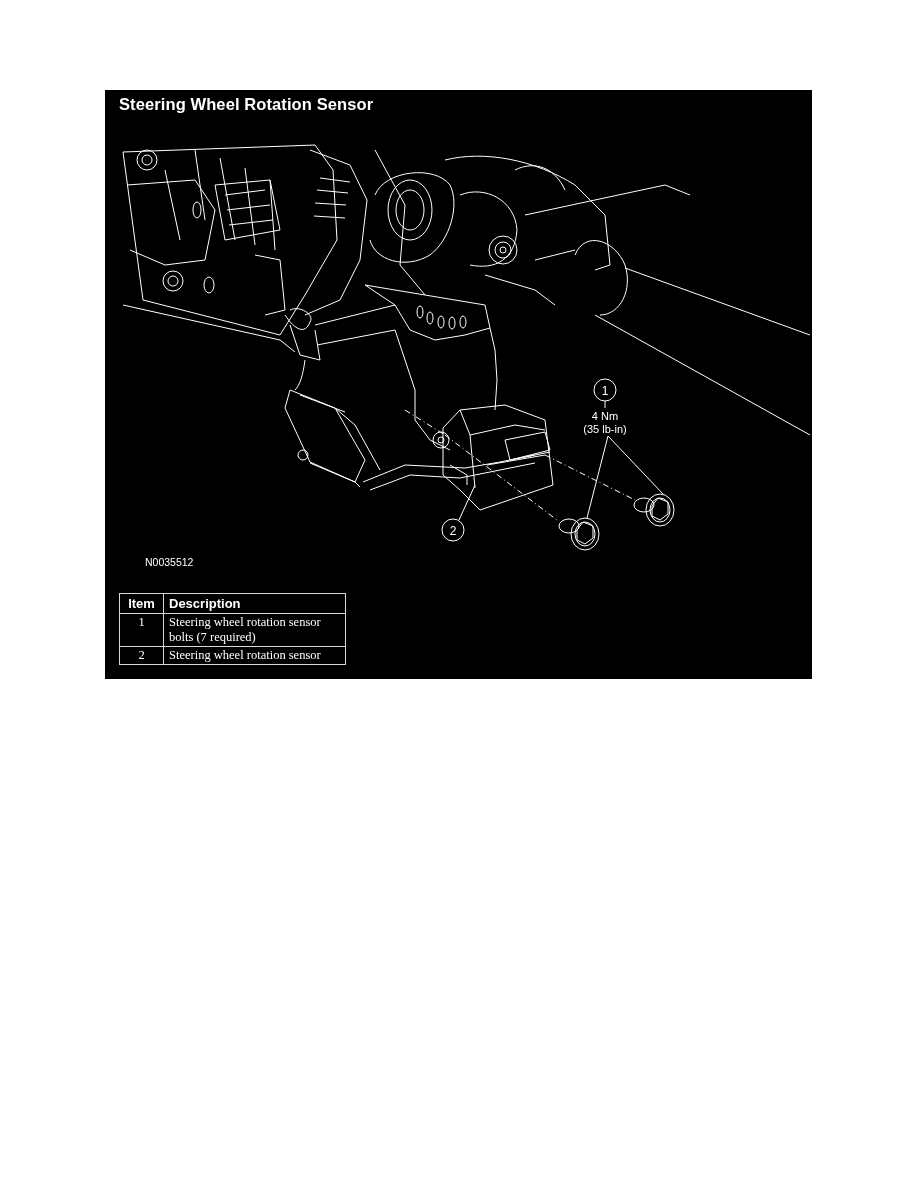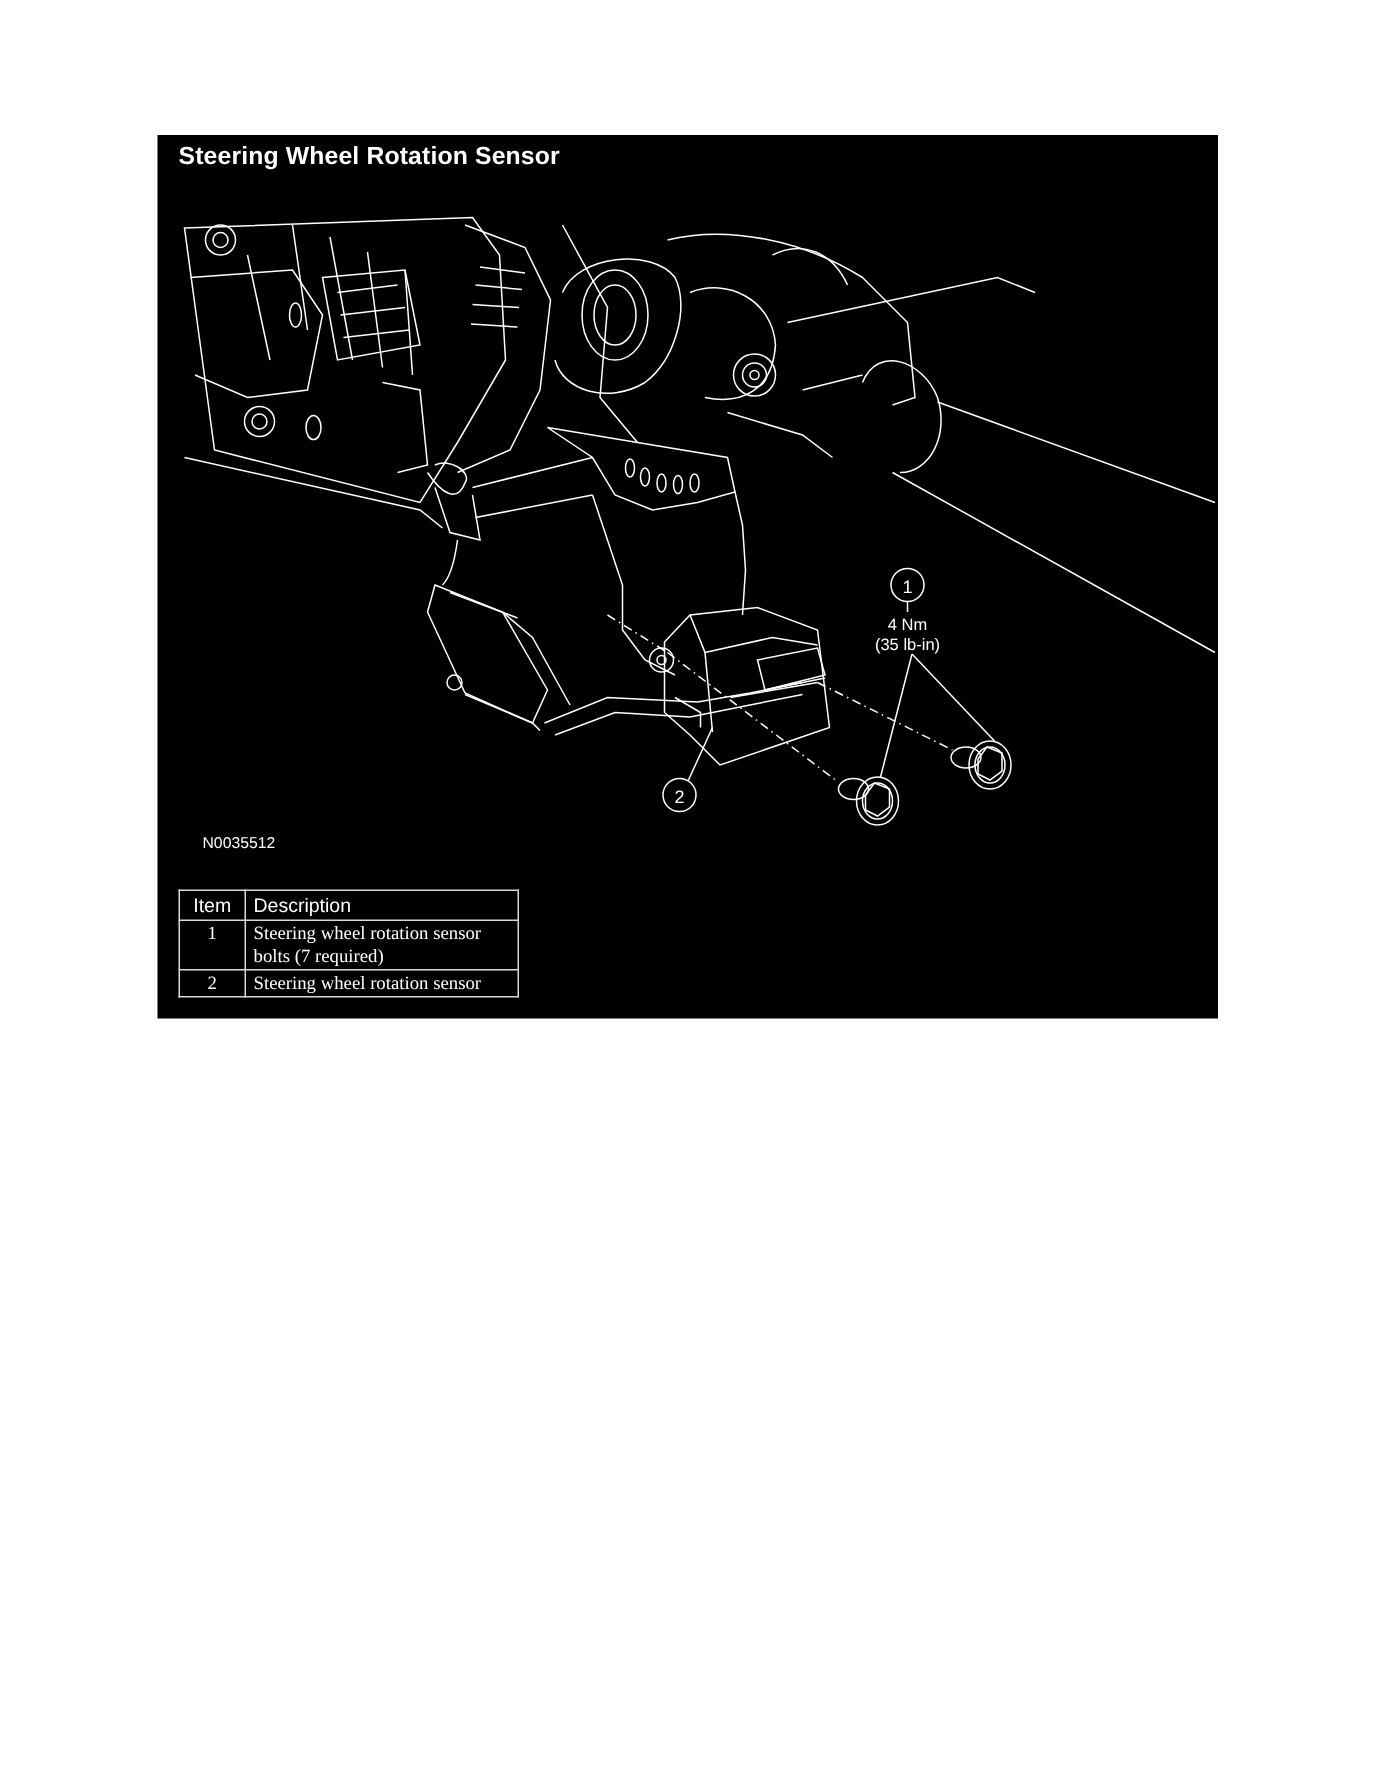--- a/index.html
+++ b/index.html
@@ -1,23 +1,23 @@
 <!DOCTYPE html>
 <html><head>
 <meta charset="utf-8">
 <style>
   html, body { margin: 0; padding: 0; background: #ffffff; }
   body { width: 918px; height: 1188px; position: relative; overflow: hidden; font-family: "Liberation Sans", sans-serif; }
   .panel { position: absolute; left: 105px; top: 90px; width: 707px; height: 589px; background: #000000; }
   .panel-title { position: absolute; left: 14px; top: 5px; color: #ffffff; font-family: "Liberation Sans", sans-serif; font-weight: bold; font-size: 16.5px; letter-spacing: 0.1px; }
   .illustration { position: absolute; left: 0; top: 0; width: 707px; height: 589px; }
-  .fig-id { position: absolute; left: 30px; top: 466px; color: #ffffff; font-family: "Liberation Sans", sans-serif; font-size: 10.5px; }
+  .fig-id { position: absolute; left: 40px; top: 466px; color: #ffffff; font-family: "Liberation Sans", sans-serif; font-size: 10.5px; }
   .legend { position: absolute; left: 14px; top: 503px; border-collapse: collapse; color: #ffffff; }
   .legend td, .legend th { border: 1px solid #d9d9d9; padding: 0 5px; vertical-align: top; }
-  .legend th { font-family: "Liberation Sans", sans-serif; font-weight: normal; font-size: 13px; text-align: left; height: 19px; line-height: 19px; }
+  .legend th { font-family: "Liberation Sans", sans-serif; font-weight: bold; font-size: 13px; text-align: left; height: 19px; line-height: 19px; }
   .legend td { font-family: "Liberation Serif", serif; font-size: 12.5px; line-height: 15px; padding-top: 1px; padding-bottom: 1px; }
   .legend .c-item { width: 33px; text-align: center; }
   .legend .c-desc { width: 171px; }
   .callout-text { font-family: "Liberation Sans", sans-serif; fill: #ffffff; }
 </style>
 </head>
 <body>
 
 <div class="panel">
   <svg class="illustration" viewBox="0 0 707 589" xmlns="http://www.w3.org/2000/svg" fill="none" stroke="#ffffff" stroke-width="1">

